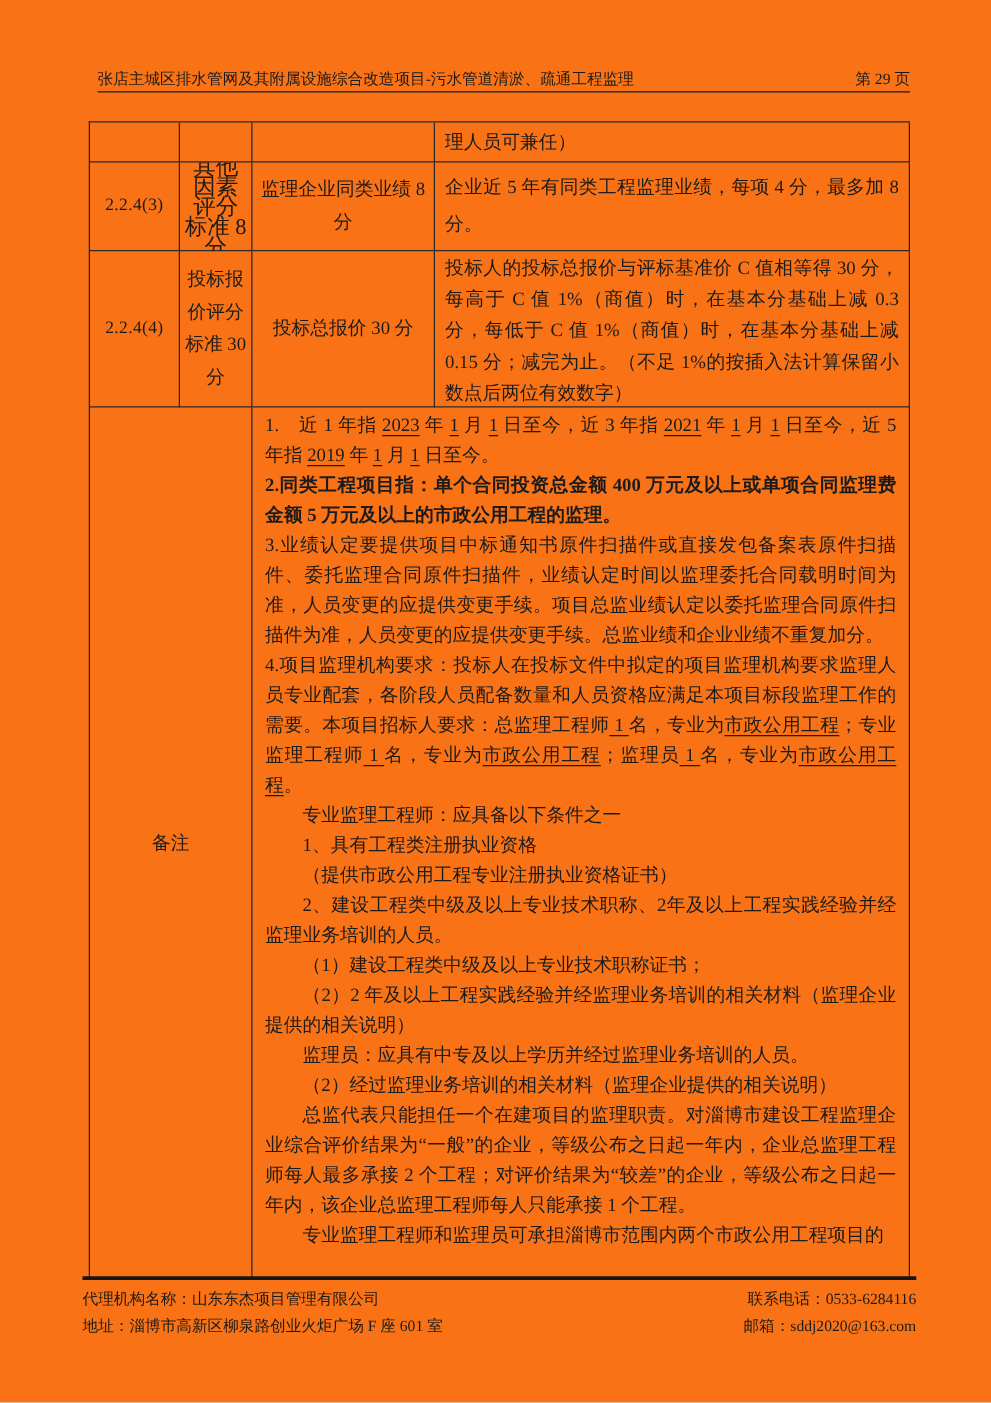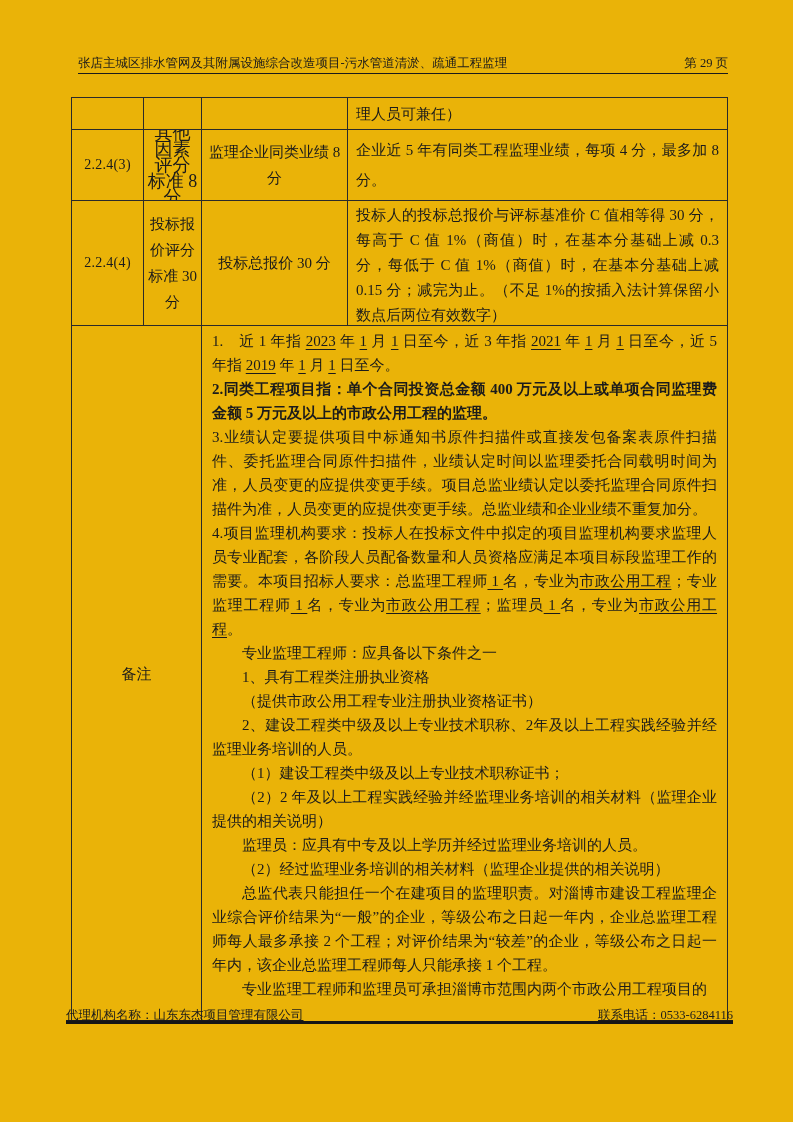--- a/index.html
+++ b/index.html
@@ -1,19 +1,19 @@
 <!DOCTYPE html>
 <html><head>
 <meta charset="utf-8">
 <style>
   html,body{margin:0;padding:0;background:#e8e8e8;}
   .page{
     position:relative;
     width:793px;height:1122px;
-    background:#eab308;
+    background:#f97316;
     font-family:"Liberation Serif","DejaVu Serif",serif;
     color:#1b1b1b;
     overflow:hidden;
   }
   
   .hdr{
     position:absolute;left:78px;top:55px;width:650px;
     display:flex;justify-content:space-between;align-items:flex-end;
     font-size:12.5px;line-height:16px;
     border-bottom:1px solid #1b1b1b;
@@ -55,22 +55,22 @@
   .remarks-content p{margin:0;}
   .rp.ind{text-indent:30px;}
   .rp.b{font-weight:bold;}
   .rp .u{text-decoration:underline;text-underline-offset:3px;}
   
   .foot-rule{
     position:absolute;left:66px;top:1021px;width:667px;height:3px;
     background:#161616;
   }
   .foot{
-    position:absolute;left:66px;top:1004px;width:667px;
-    font-size:12.5px;line-height:22px;text-decoration:underline;
+    position:absolute;left:66px;top:1028px;width:667px;
+    font-size:12.5px;line-height:22px;
   }
   .f-row{display:flex;}
   .f-left{flex:1;}
   .f-right{width:206px;text-align:right;}
 </style>
 </head>
 <body>
 
 <div class="page">
 
@@ -115,15 +115,19 @@
       </div>
   </div>
 
   <div class="foot-rule"></div>
 
   <div class="foot">
     <div class="f-row">
       <span class="f-left">代理机构名称：山东东杰项目管理有限公司</span>
       <span class="f-right">联系电话：0533-6284116</span>
     </div>
+    <div class="f-row">
+      <span class="f-left">地址：淄博市高新区柳泉路创业火炬广场 F 座 601 室</span>
+      <span class="f-right">邮箱：sddj2020@163.com</span>
+    </div>
   </div>
 
 </div>
 
 </body></html>

